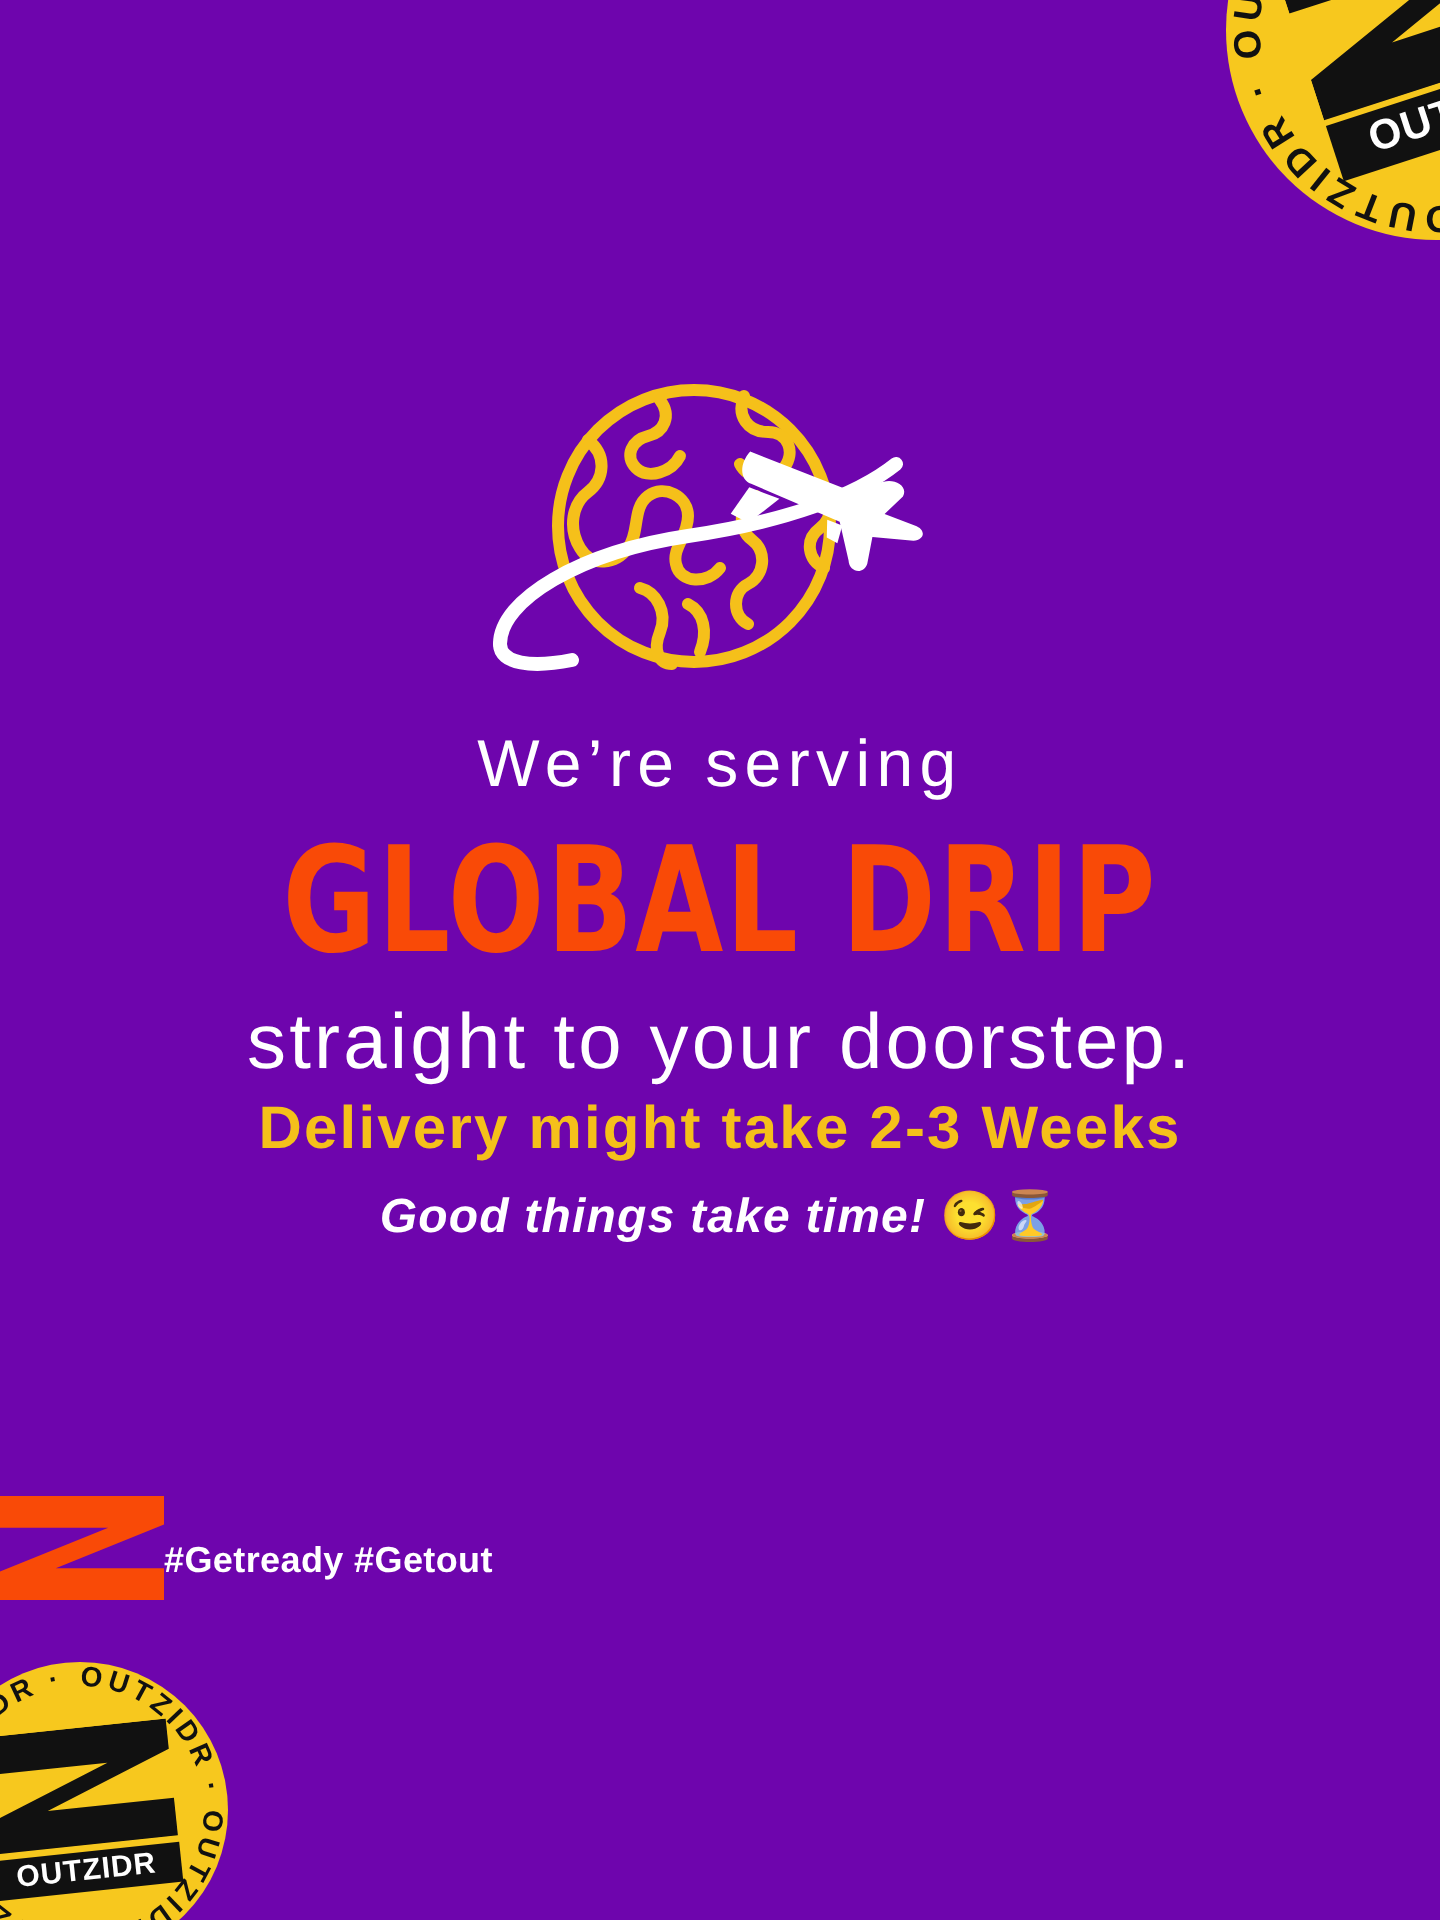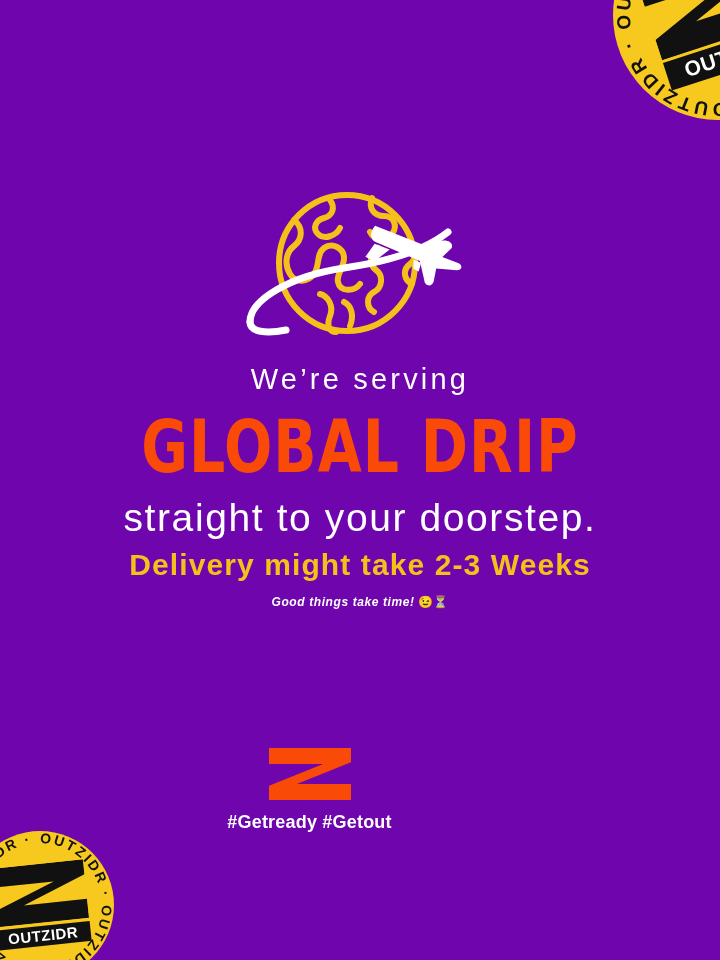--- a/index.html
+++ b/index.html
@@ -86,21 +86,21 @@
   
   .headline {
     position: absolute;
     left: 0;
     top: 364px;
     width: 720px;
     text-align: center;
   }
   .kicker {
     color: #FFFFFF;
-    font-size: 29px;
+    font-size: 33px;
     font-weight: 300;
     letter-spacing: 3.2px;
     line-height: 1.1;
   }
   .bigline {
     color: #F94A07;
     font-size: 62px;
     font-weight: 700;
     letter-spacing: 1px;
     line-height: 1.05;
@@ -129,41 +129,41 @@
   }
   .delivery-main {
     color: #F5C01A;
     font-size: 30px;
     font-weight: 700;
     letter-spacing: 1.1px;
     line-height: 1.15;
   }
   .delivery-sub {
     color: #FFFFFF;
-    font-size: 12px;
+    font-size: 24px;
     font-weight: 700;
     font-style: italic;
     letter-spacing: 0.6px;
     margin-top: 12px;
     line-height: 1.2;
   }
   .emoji {
     font-style: normal;
     font-weight: 400;
     letter-spacing: 0;
   }
 
   
   .footer {
     position: absolute;
     left: 0;
     top: 748px;
     width: 619px;
     display: flex;
-    flex-direction: column;
+    flex-direction: row;
     align-items: center;
   }
   .logo-z {
     display: block;
     width: 82px;
     height: 52px;
   }
   .hashtags {
     color: #FFFFFF;
     font-size: 18px;

